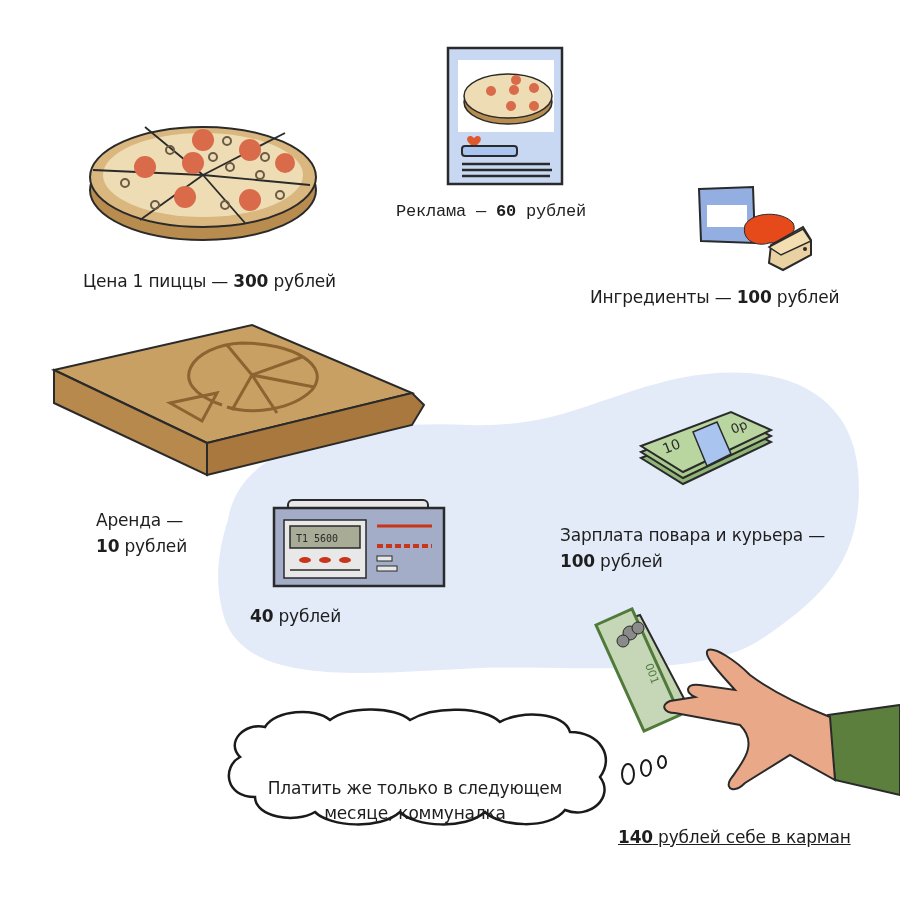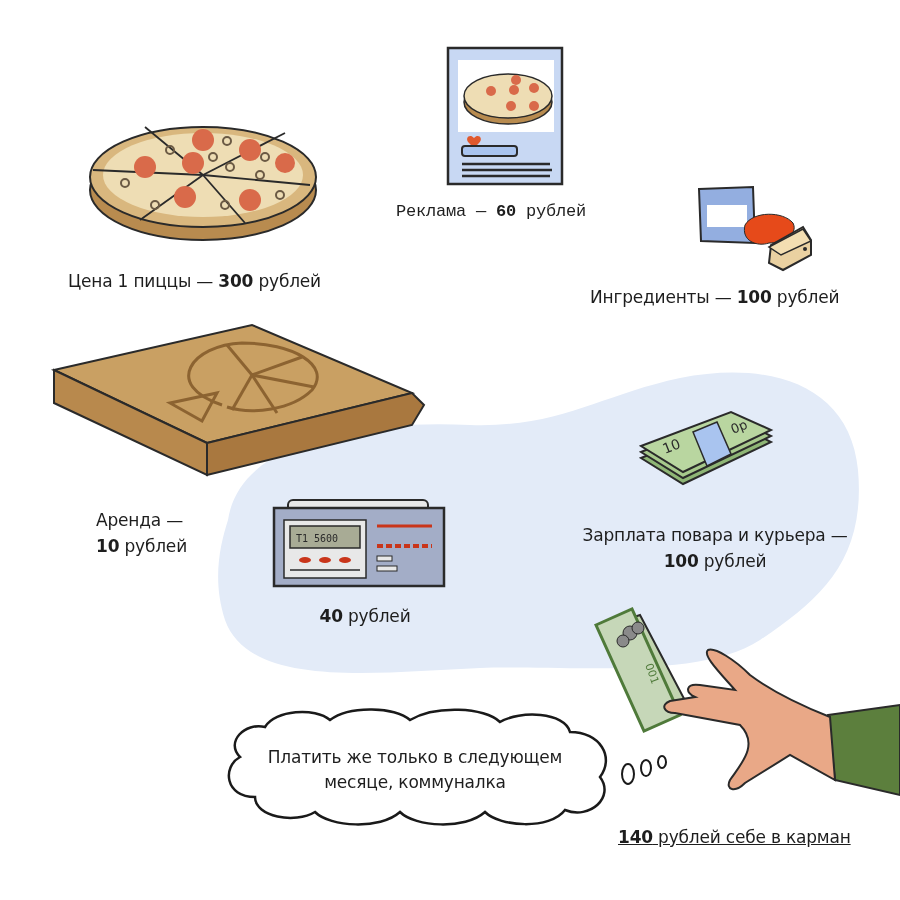--- a/index.html
+++ b/index.html
@@ -7,21 +7,21 @@
       width: 900px; height: 900px; overflow: hidden;
       background: #ffffff; position: relative;
       font-family: "DejaVu Sans", "Liberation Sans", sans-serif;
       color: #1e1e1e;
     }
     .label {
       position: absolute; font-size: 17px; line-height: 26px;
       letter-spacing: -0.2px; white-space: nowrap;
     }
     .label b { font-weight: bold; }
-    .center { text-align: center; }
+    .center { text-align: left; }
     svg { position: absolute; overflow: visible; }
     .cloud-text {
       position: absolute; font-size: 17px; line-height: 25px;
       text-align: center; letter-spacing: -0.2px;
     }
   </style>
 </head>
 <body>
 
 <svg width="900" height="900" style="left:0;top:0;">
@@ -55,21 +55,21 @@
     <circle cx="180" cy="42" r="4"></circle>
       <circle cx="145" cy="52" r="4"></circle>
     <circle cx="175" cy="60" r="4"></circle>
       <circle cx="40" cy="68" r="4"></circle>
     <circle cx="70" cy="90" r="4"></circle>
       <circle cx="140" cy="90" r="4"></circle>
     <circle cx="195" cy="80" r="4"></circle>
       <circle cx="85" cy="35" r="4"></circle>
   </g>
 </svg>
-<div class="label" style="left:68px;top:268px;">
+<div class="label" style="left:83px;top:268px;">
   <span>Цена 1 пиццы — </span><b>300</b><span> рублей</span>
 </div>
 
 <svg width="120" height="142" style="left:446px;top:46px;">
   <rect x="2" y="2" width="114" height="136" fill="#c8d8f3" stroke="#2a2a2a" stroke-width="2.5"></rect>
   <rect x="12" y="14" width="96" height="72" fill="#ffffff"></rect>
   <ellipse cx="62" cy="56" rx="44" ry="22" fill="#b88b4f" stroke="#2a2a2a" stroke-width="1.5"></ellipse>
   <ellipse cx="62" cy="50" rx="44" ry="22" fill="#eeddb4" stroke="#2a2a2a" stroke-width="1.5"></ellipse>
   <g fill="#d96a4a">
       <circle cx="70" cy="34" r="5"></circle>
@@ -163,21 +163,21 @@
   <circle cx="40" cy="38" r="7" fill="#8a8a8a" stroke="#2a2a2a"></circle>
   <circle cx="48" cy="33" r="6" fill="#8a8a8a" stroke="#2a2a2a"></circle>
   <circle cx="33" cy="46" r="6" fill="#8a8a8a" stroke="#2a2a2a"></circle>
   <text x="55" y="70" font-family="DejaVu Sans, sans-serif" font-size="11" fill="#4f7a3a" transform="rotate(70 55 70)">001</text>
   <path d="M240 122 C 210 110, 180 95, 160 80 C 145 65, 125 52, 118 55 C 112 60, 130 78, 145 95 L 110 90 C 95 88, 95 98, 105 102 L 80 106 C 70 110, 74 118, 85 118 L 150 130 C 170 150, 150 170, 140 185 C 135 195, 145 198, 155 188 L 200 160 L 245 185 Z" fill="#e9a887" stroke="#2a2a2a" stroke-width="2"></path>
 </svg>
 
 <svg width="400" height="130" style="left:220px;top:702px;">
   <path d="M20 55 C 5 40, 25 20, 45 25 C 55 8, 95 5, 110 18 C 130 3, 175 5, 190 18 C 215 3, 265 5, 280 20 C 300 8, 345 10, 350 30 C 380 30, 395 55, 380 75 C 395 95, 370 118, 345 108 C 330 128, 280 125, 265 110 C 245 128, 195 125, 180 110 C 160 128, 110 125, 95 110 C 75 122, 35 115, 35 95 C 5 95, 2 65, 20 55 Z" fill="#ffffff" stroke="#1a1a1a" stroke-width="2.5"></path>
 </svg>
-<div class="cloud-text" style="left:240px;top:745px;width:350px;">
+<div class="cloud-text" style="left:240px;top:776px;width:350px;">
   <div>Платить же только в следующем</div>
   <div>месяце, коммуналка</div>
 </div>
 <svg width="60" height="40" style="left:620px;top:748px;">
   <ellipse cx="8" cy="26" rx="6" ry="10" fill="none" stroke="#1a1a1a" stroke-width="2"></ellipse>
   <ellipse cx="26" cy="20" rx="5" ry="8" fill="none" stroke="#1a1a1a" stroke-width="2"></ellipse>
   <ellipse cx="42" cy="14" rx="4" ry="6" fill="none" stroke="#1a1a1a" stroke-width="2"></ellipse>
 </svg>
 
 <div class="label" style="left:618px;top:824px;text-decoration:underline;">

